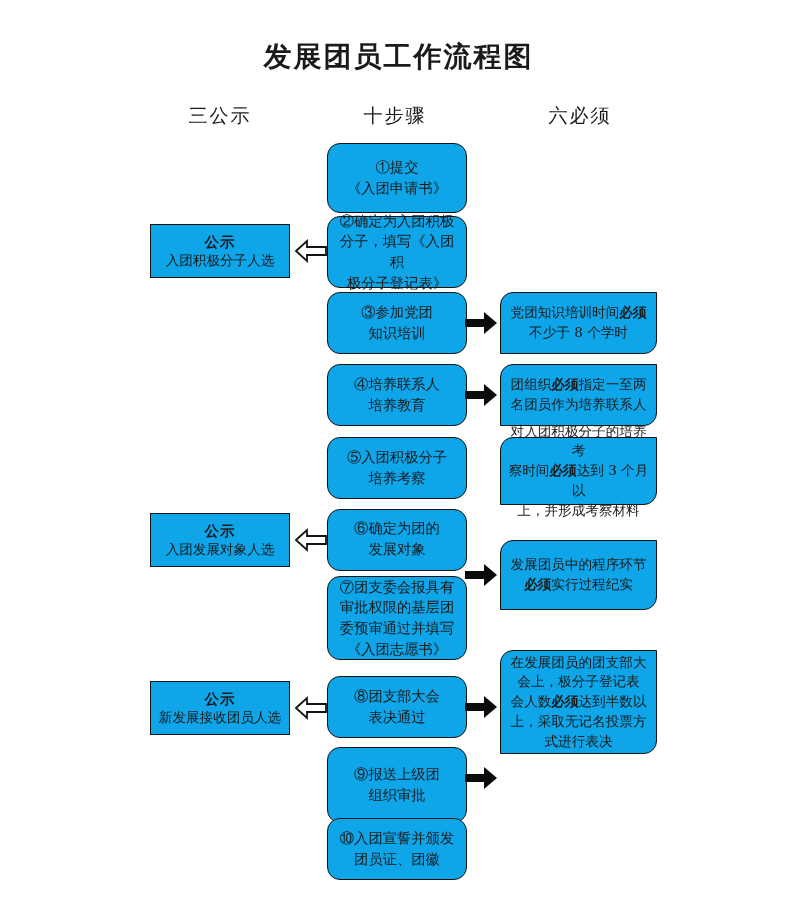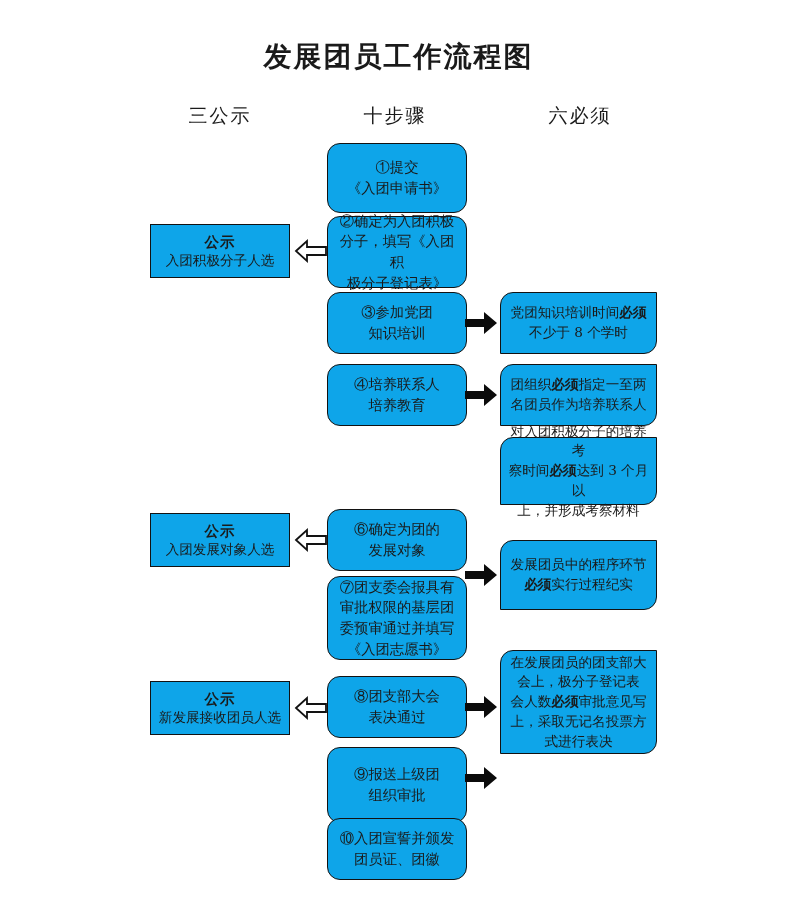--- a/index.html
+++ b/index.html
@@ -135,22 +135,28 @@
     </div>
   </div>
 
   <div class="box step-box" style="top:364px;height:62px;">
     <div class="txt">
       <div>④培养联系人</div>
       <div>培养教育</div>
     </div>
   </div>
 
-
-  <div class="box step-box" style="top:509px;height:62px;">
+  <div class="box step-box" style="top:437px;height:62px;">
+    <div class="txt">
+      <div>⑤入团积极分子</div>
+      <div>培养考察</div>
+    </div>
+  </div>
+
+  <div class="box step-box" style="top:509px;height:62px;font-family:Liberation Mono, monospace;">
     <div class="txt">
       <div>⑥确定为团的</div>
       <div>发展对象</div>
     </div>
   </div>
 
   <div class="box step-box" style="top:576px;height:84px;">
     <div class="txt">
       <div>⑦团支委会报具有</div>
       <div>审批权限的基层团</div>
@@ -231,21 +237,21 @@
   <div class="box req-box" style="top:540px;height:70px;">
     <div class="txt">
         <div><span>发展团员中的程序环节</span></div>
         <div><b>必须</b><span>实行过程纪实</span></div>
       </div>
   </div>
   <div class="box req-box" style="top:650px;height:104px;">
     <div class="txt">
         <div><span>在发展团员的团支部大</span></div>
         <div><span>会上，极分子登记表</span></div>
-        <div><span>会人数</span><b>必须</b><span>审批意见写</span></div>
+        <div><span>会人数</span><b>必须</b><span>达到半数以</span></div>
         <div><span>上，采取无记名投票方</span></div>
         <div><span>式进行表决</span></div>
       </div>
   </div>
 
   <div class="arrow-right" style="top:310px;left:464px;">
     <svg width="34" height="26" viewBox="0 0 34 26">
       <path d="M1 9 L20 9 L20 2 L33 13 L20 24 L20 17 L1 17 Z" fill="#0b0b0b"></path>
     </svg>
   </div>

